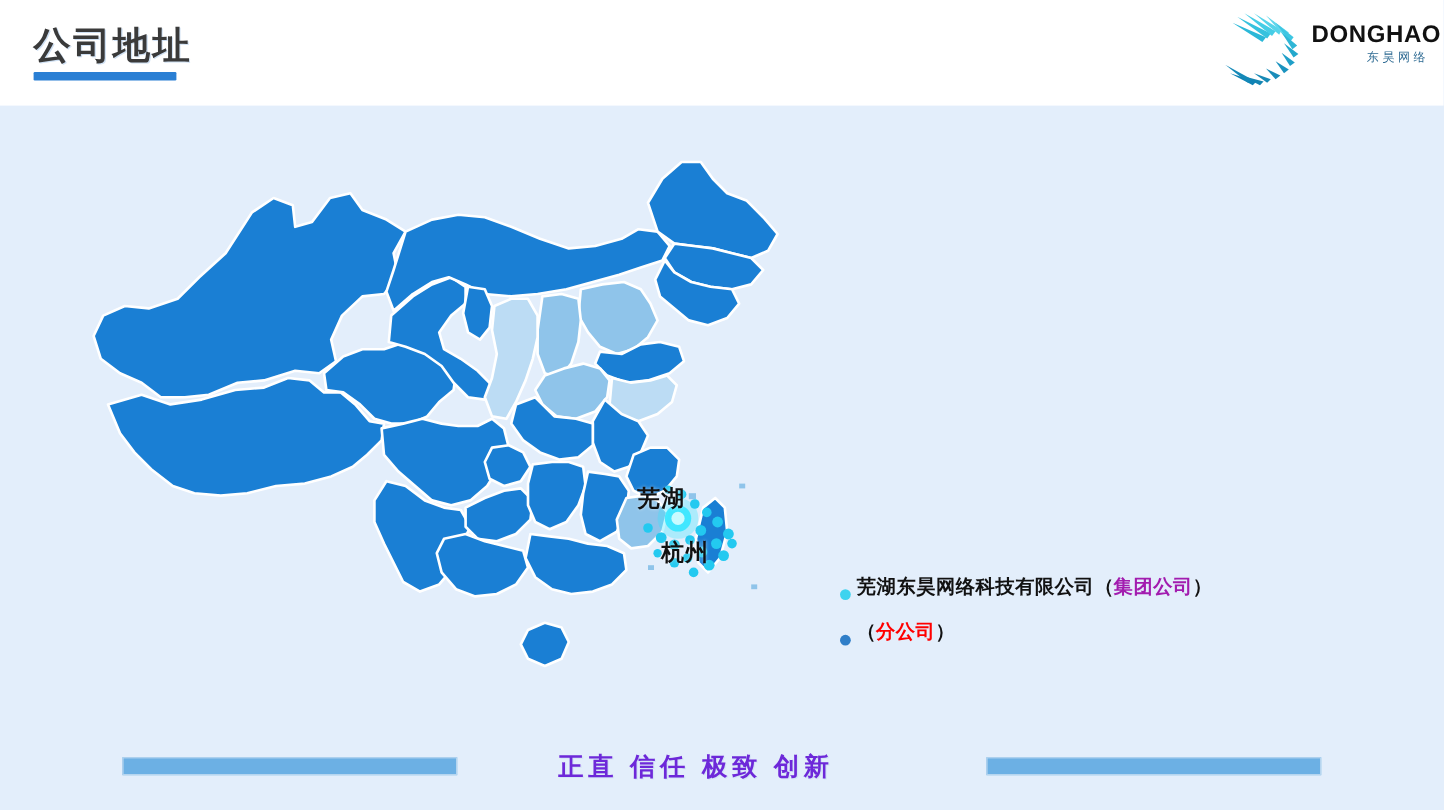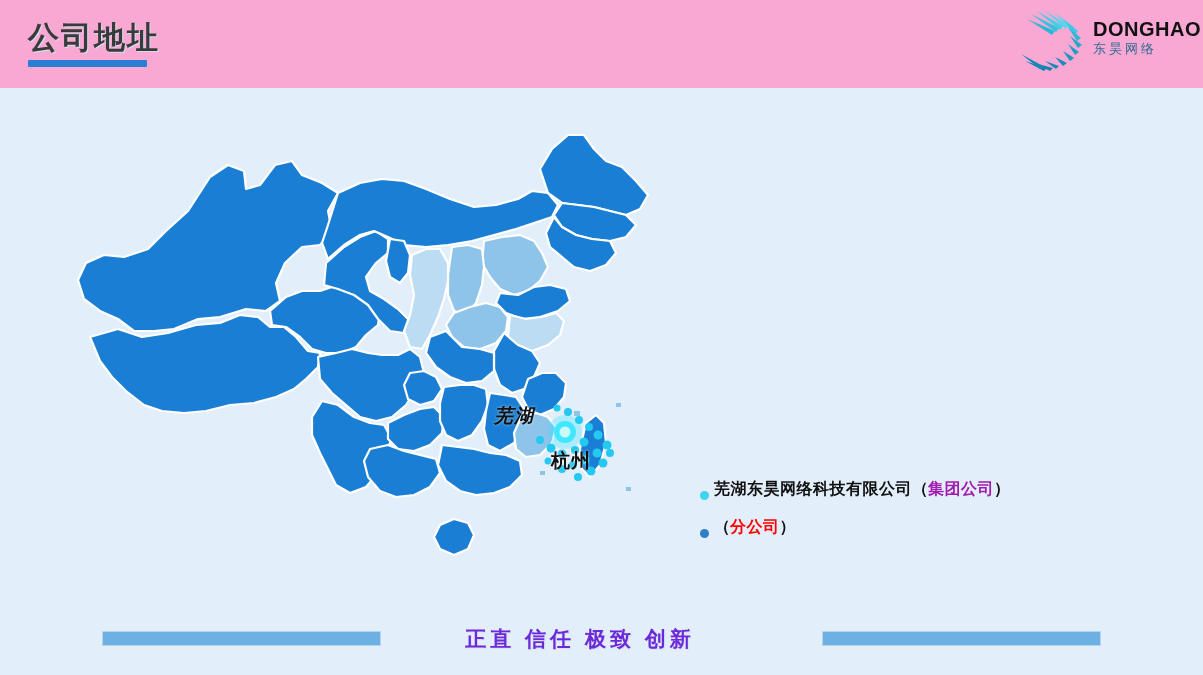--- a/index.html
+++ b/index.html
@@ -7,21 +7,21 @@
     width:1203px;height:675px;
     background:#e3eefb;
     font-family:"Liberation Sans","DejaVu Sans",sans-serif;
     overflow:hidden;position:relative;
   }
   .slide{position:absolute;inset:0;}
 
   
   .header{
     position:absolute;left:0;top:0;width:1203px;height:88px;
-    background:#f9a8d4;
+    background:#ffffff;
   }
   .title-wrap{position:absolute;left:28px;top:18px;}
   .title{
     font-size:31px;font-weight:bold;color:#3a3a3a;
     letter-spacing:2px;line-height:40px;
     text-shadow:1px 1px 0 #cfe0f3;
   }
   .title-underline{
     margin-top:2px;width:119px;height:7px;background:#2a7fd4;
     border-radius:1px;
@@ -29,34 +29,34 @@
 
   
   .logo{position:absolute;right:8px;top:6px;width:186px;height:70px;}
   .logo-mark{position:absolute;left:8px;top:2px;width:76px;height:66px;}
   .logo-text{position:absolute;left:84px;top:12px;width:100px;}
   .logo-en{
     font-size:20px;font-weight:bold;color:#111;letter-spacing:0.5px;
     line-height:22px;
   }
   .logo-cn{
-    font-size:13px;color:#2f6b93;letter-spacing:3px;line-height:18px;
-    text-align:left;padding-right:2px;
+    font-size:10px;color:#2f6b93;letter-spacing:3px;line-height:18px;
+    text-align:right;padding-right:2px;
   }
 
   
   .map{position:absolute;left:70px;top:105px;width:640px;height:510px;}
   .map svg{display:block;}
 
   .map-label{
     position:absolute;font-size:19px;font-weight:bold;color:#111;
     letter-spacing:1px;white-space:nowrap;
     text-shadow:0 0 3px rgba(255,255,255,.55);
   }
-  #label-wuhu{left:494px;top:403px;font-style:italic;}
+  #label-wuhu{left:531px;top:403px;}
   #label-hangzhou{left:551px;top:448px;}
 
   
   .legend{position:absolute;left:700px;top:462px;width:420px;}
   .legend-row{
     display:flex;align-items:flex-end;
     height:38px;font-size:16px;color:#111;white-space:nowrap;
   }
   .legend-dot{
     width:9px;height:9px;border-radius:50%;margin-right:5px;flex:0 0 auto;

